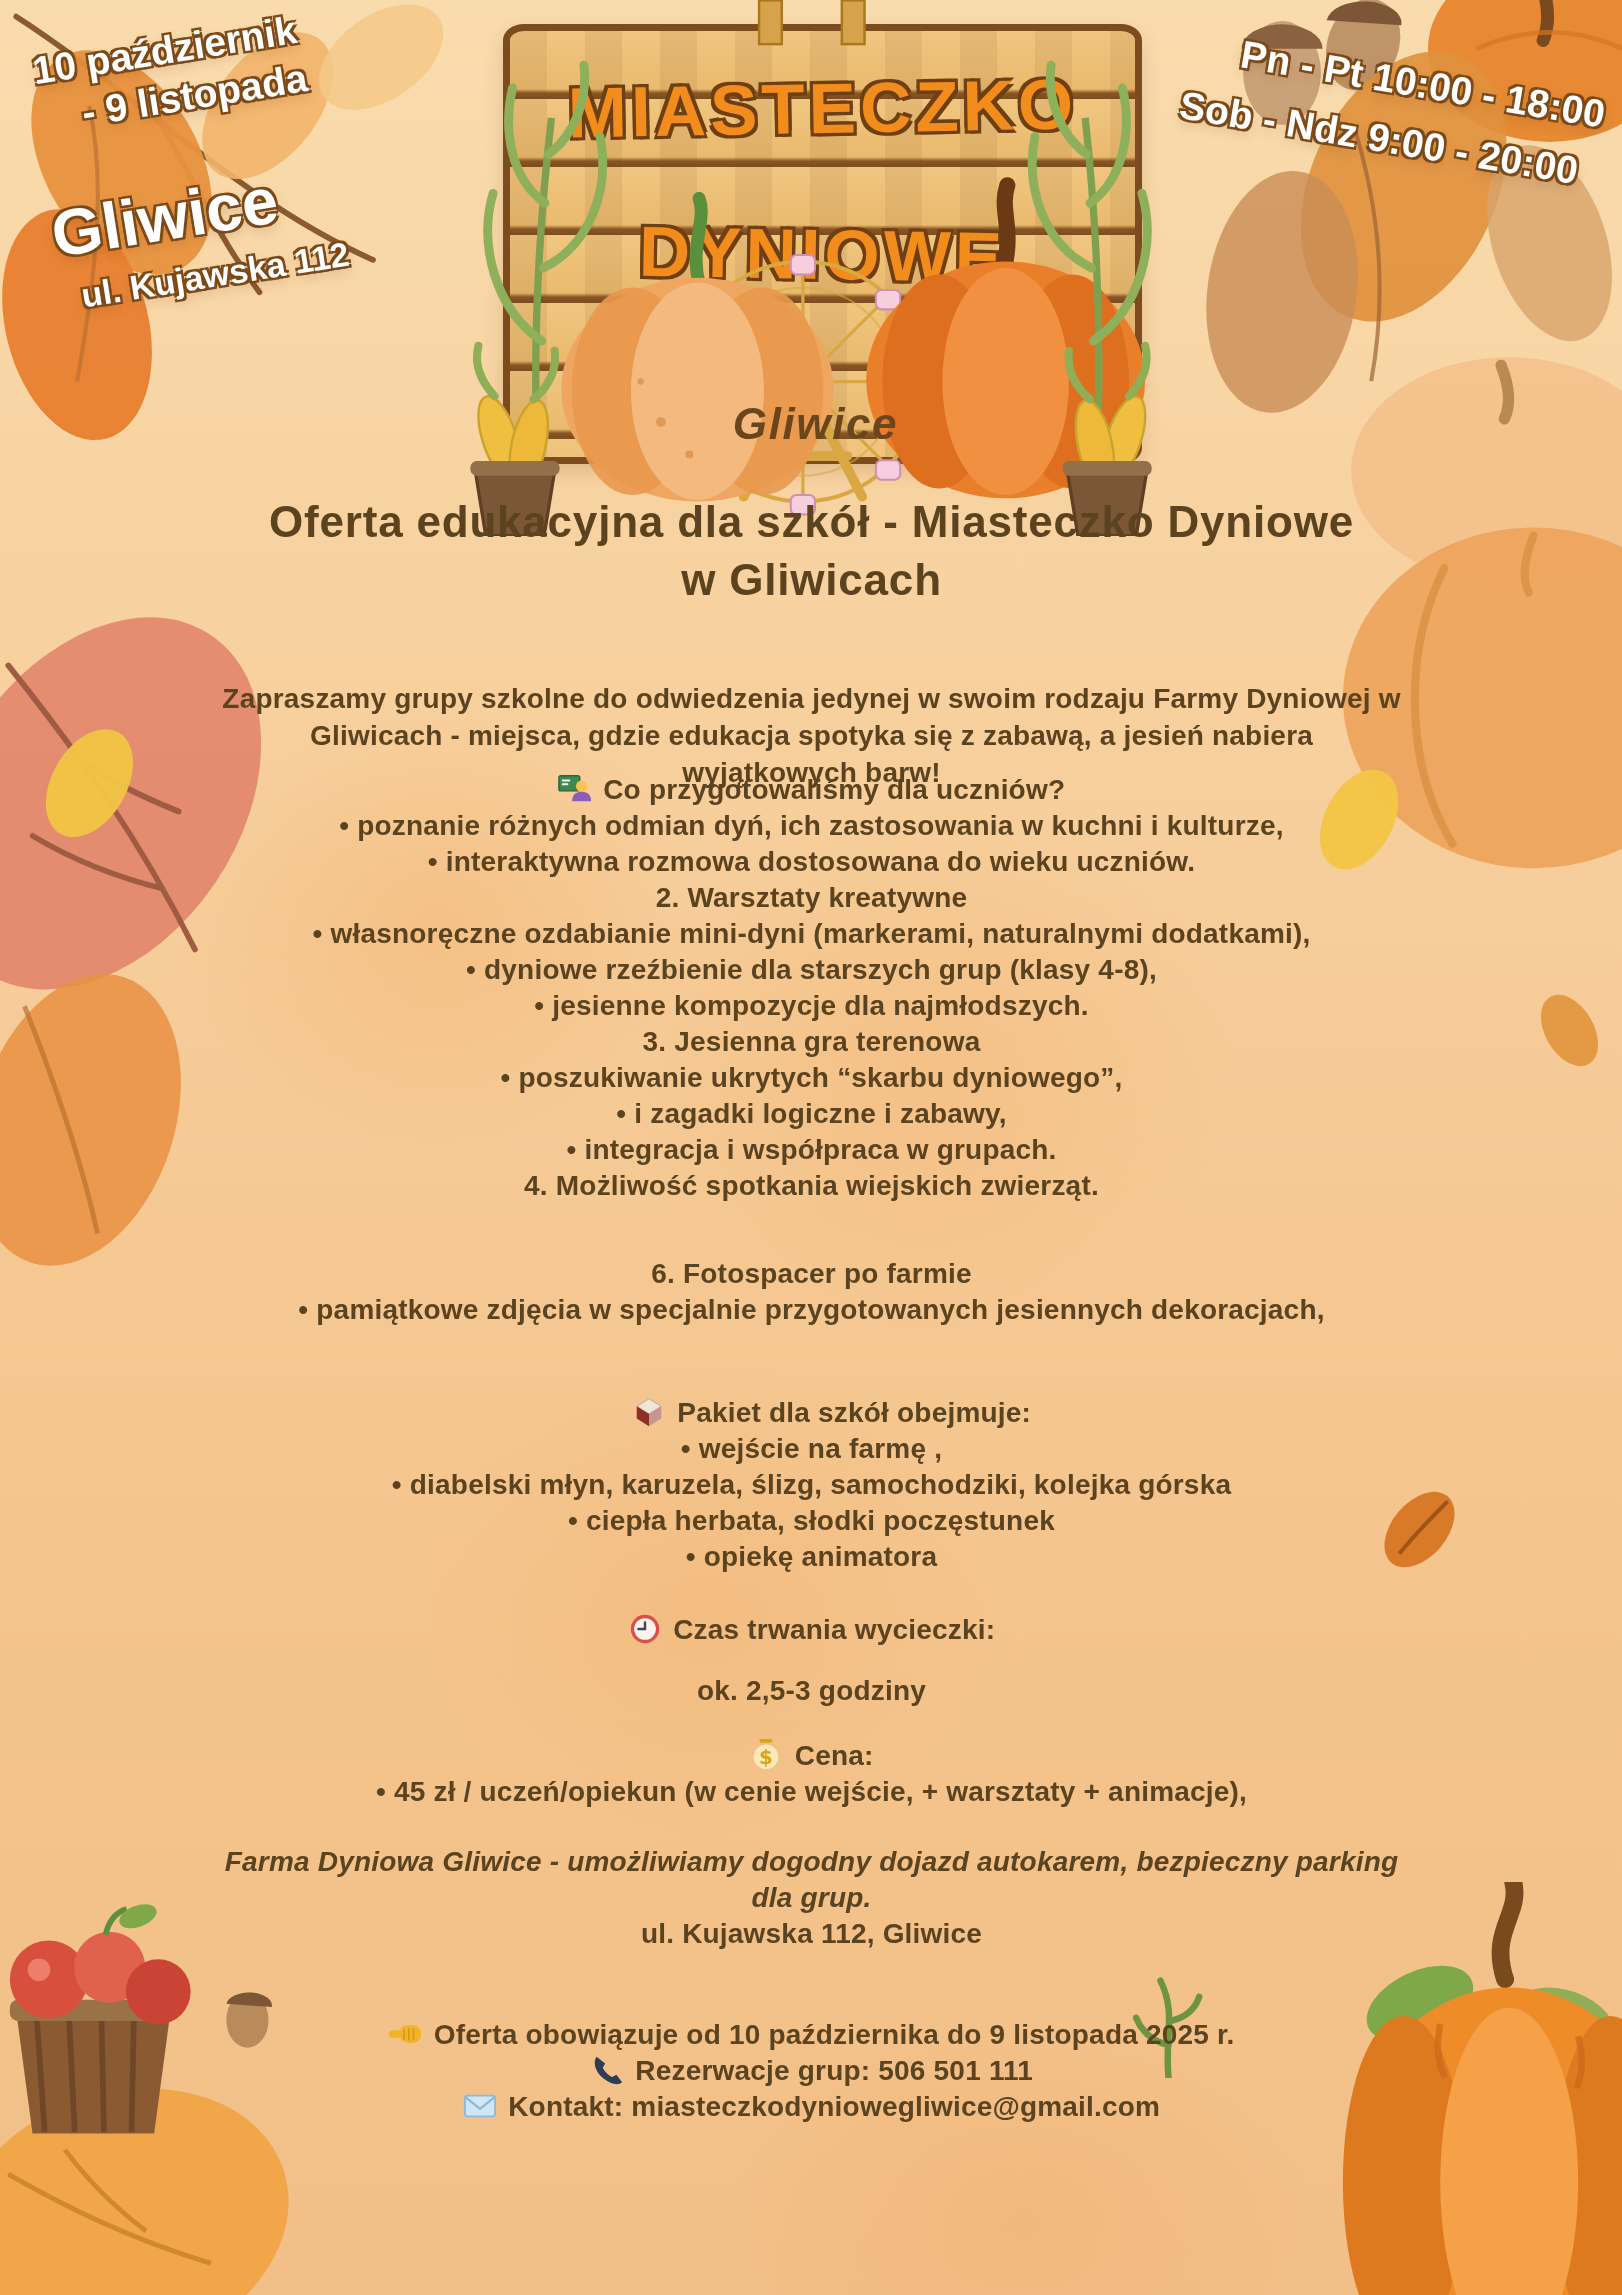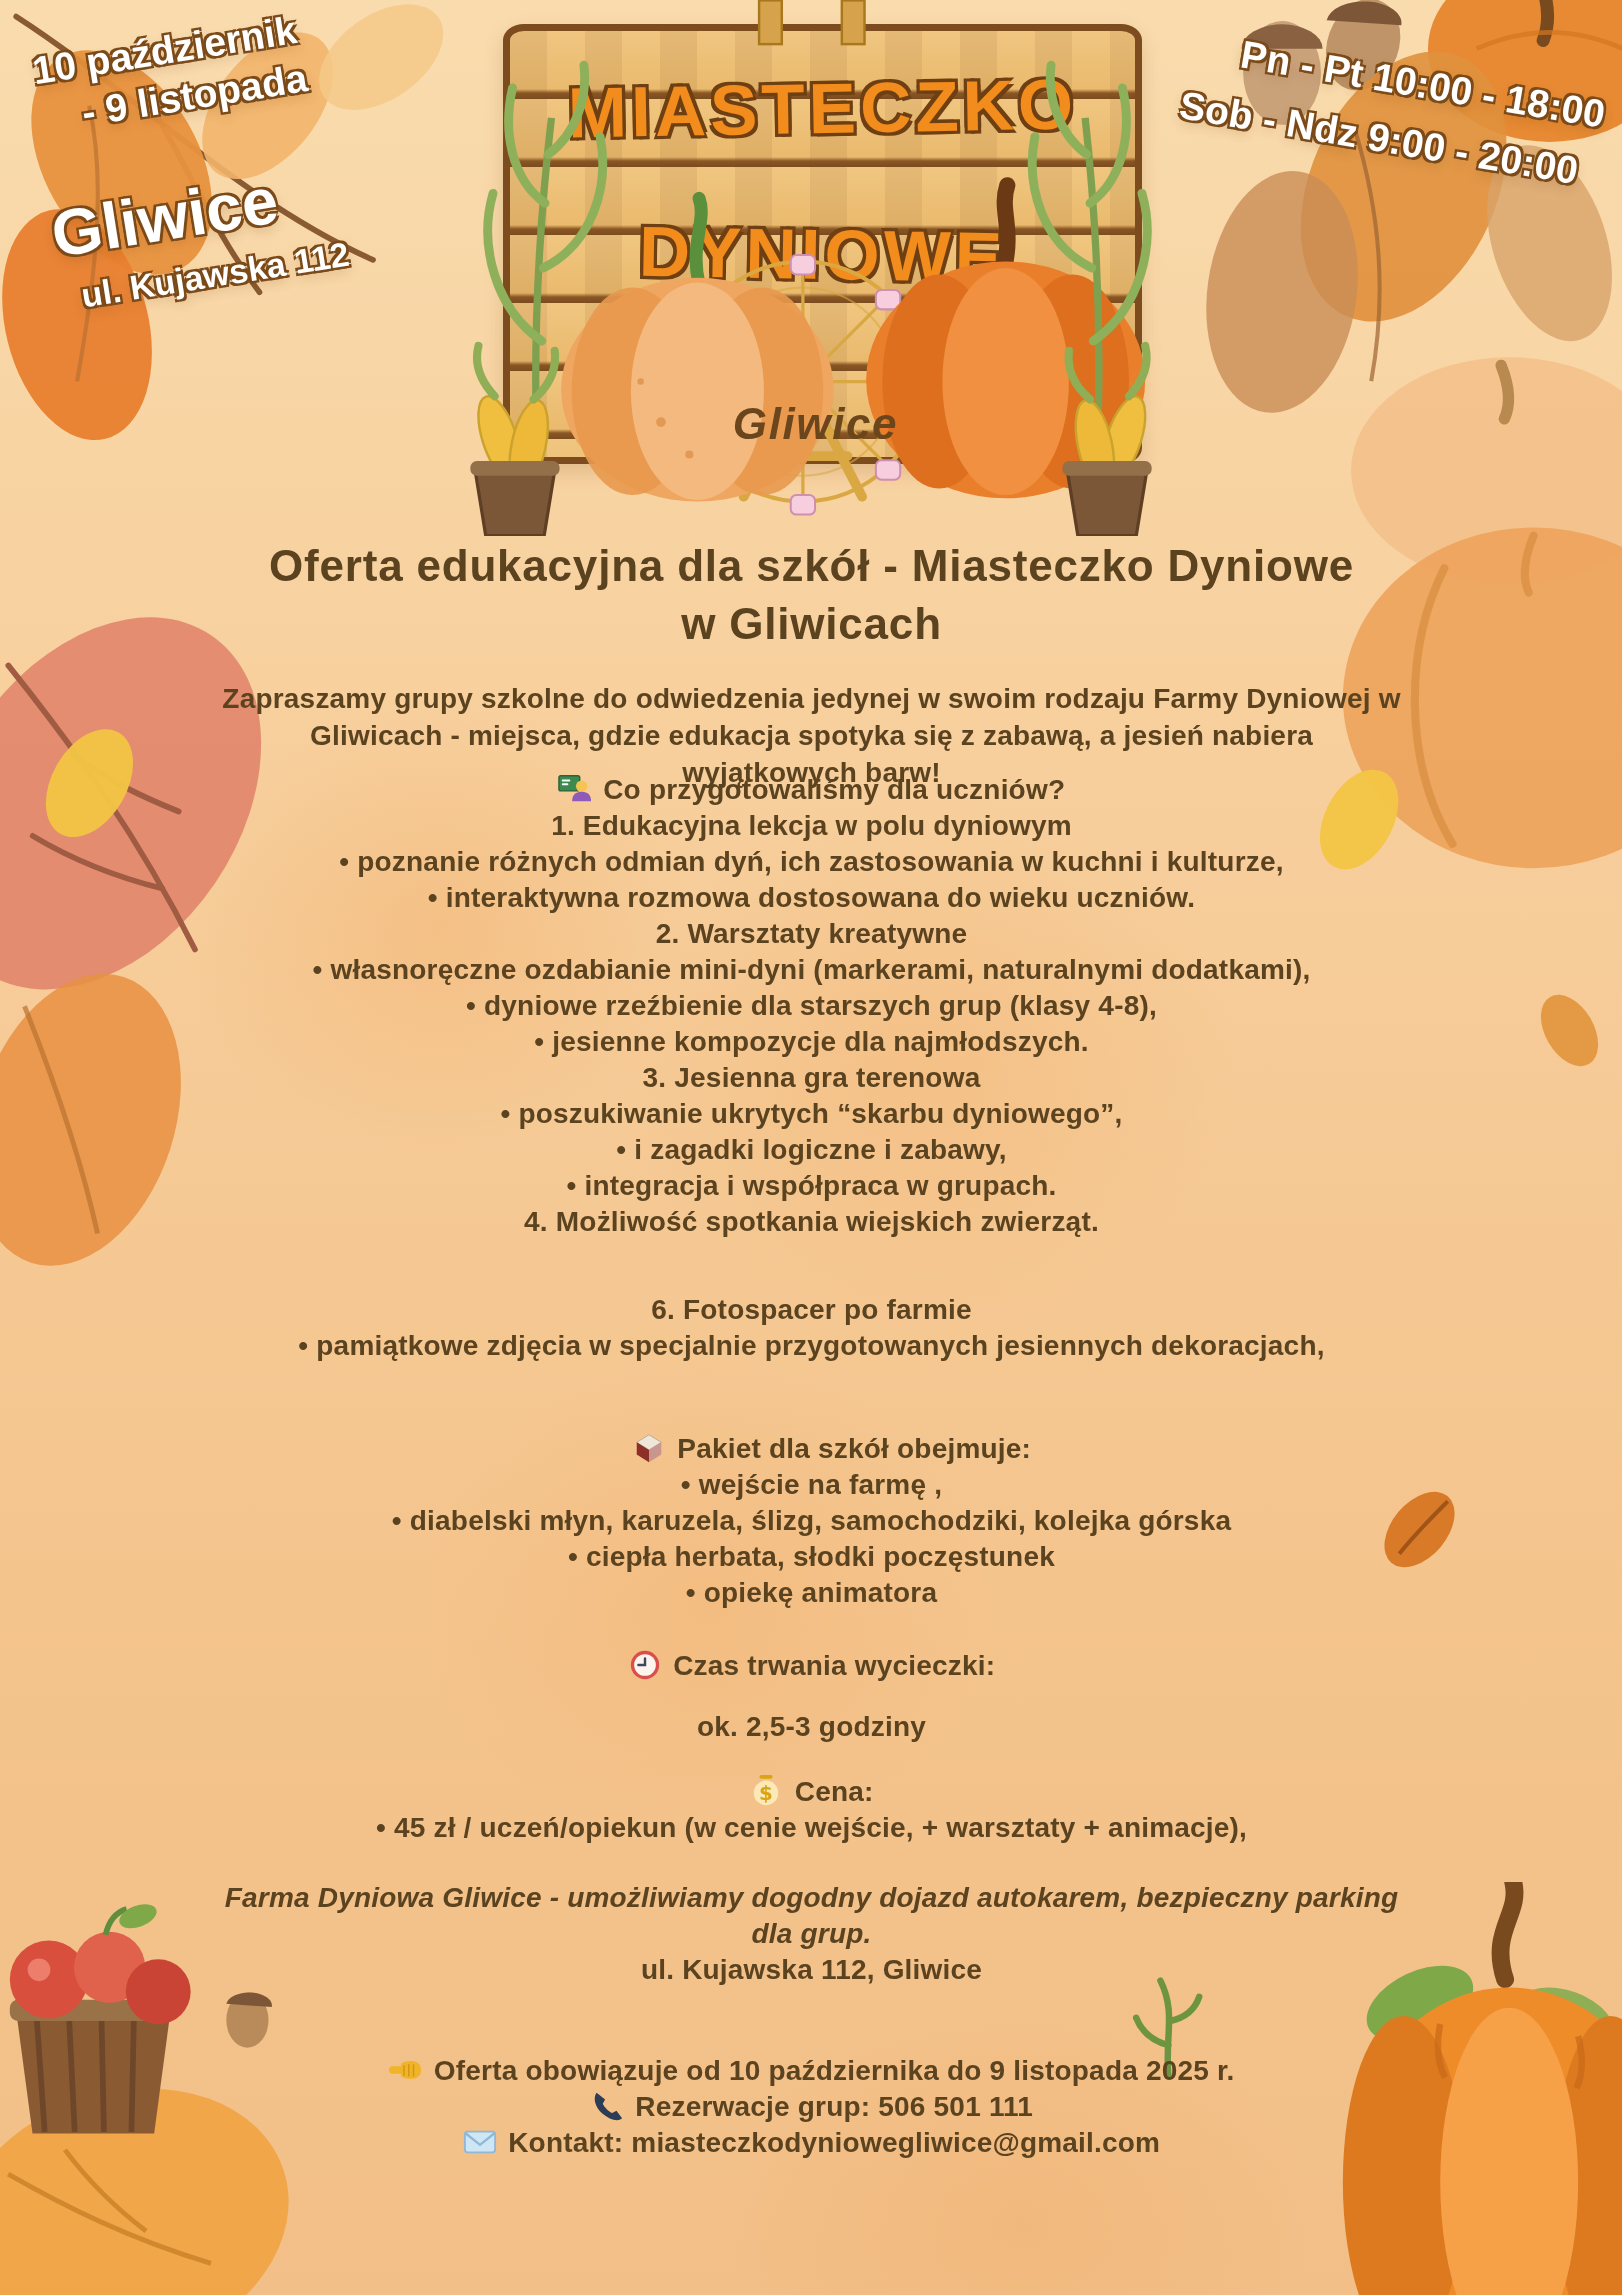--- a/index.html
+++ b/index.html
@@ -31,21 +31,21 @@
     box-shadow:0 8px 19.5px rgba(120,70,20,.18);
   }
   .sign-line{position:absolute;width:100%;text-align:center;color:#f28c1c;letter-spacing:4px;font-size:71px;
     text-shadow:-3.2px -3.2px 0 #6e3f12,3.2px -3.2px 0 #6e3f12,-3.2px 3.2px 0 #6e3f12,3.2px 3.2px 0 #6e3f12;}
   .sign-line1{top:37px;transform:rotate(-1deg);}
   .sign-line2{top:183px;transform:rotate(1deg);}
   .sign-script{position:absolute;left:503px;top:399px;width:625px;text-align:center;z-index:6;
     font-size:44px;font-style:italic;color:#6b451c;letter-spacing:1.6px;}
   
   .main-title{position:absolute;top:493px;left:0;width:100%;text-align:center;z-index:5;
-    font-size:44px;line-height:58px;letter-spacing:0.8px;margin-top:44px;}
+    font-size:44px;line-height:58px;letter-spacing:0.8px;}
   .intro{position:absolute;top:680px;left:50%;transform:translateX(-50%);width:1185px;z-index:5;
     text-align:center;font-size:28px;line-height:37px;letter-spacing:0.2px;}
   .content{position:absolute;top:772px;left:0;width:100%;z-index:5;text-align:center;}
   .content-line{display:block;min-height:36px;line-height:36px;font-size:28px;letter-spacing:0.2px;}
   .wrap-narrow{max-width:1217px;margin-left:auto;margin-right:auto;font-style:italic;}
   .line-icon{display:inline-block;width:34px;height:34px;vertical-align:-7.3px;margin-right:11.4px;}
   .line-icon svg{width:100%;height:100%;}
   .deco{position:absolute;pointer-events:none;}
 </style>
 </head>
@@ -212,21 +212,20 @@
 
   <div class="intro">Zapraszamy grupy szkolne do odwiedzenia jedynej w swoim rodzaju Farmy Dyniowej w Gliwicach - miejsca, gdzie edukacja spotyka się z zabawą, a jesień nabiera wyjątkowych barw!</div>
 
   <div class="content">
       <div class="content-line"><span class="line-icon"><svg viewBox="0 0 36 36">
             <rect x="1" y="4" width="22" height="16" rx="2" fill="#3d8a4e" stroke="#2c6338" stroke-width="1.5"></rect>
             <path d="M5 9h7M5 13h5" stroke="#fff" stroke-width="2" stroke-linecap="round"></path>
             <circle cx="25" cy="15" r="6" fill="#f6c453"></circle>
             <path d="M25 21c-7 0-10 4-10 10h20c0-6-3-10-10-10z" fill="#8e5bb8"></path>
           </svg></span><span>Co przygotowaliśmy dla uczniów?</span></div>
-      <div class="content-line"><span>1. Edukacyjna lekcja w polu dyniowym</span></div>
       <div class="content-line"><span>• poznanie różnych odmian dyń, ich zastosowania w kuchni i kulturze,</span></div>
       <div class="content-line"><span>• interaktywna rozmowa dostosowana do wieku uczniów.</span></div>
       <div class="content-line"><span>2. Warsztaty kreatywne</span></div>
       <div class="content-line"><span>• własnoręczne ozdabianie mini-dyni (markerami, naturalnymi dodatkami),</span></div>
       <div class="content-line"><span>• dyniowe rzeźbienie dla starszych grup (klasy 4-8),</span></div>
       <div class="content-line"><span>• jesienne kompozycje dla najmłodszych.</span></div>
       <div class="content-line"><span>3. Jesienna gra terenowa</span></div>
       <div class="content-line"><span>• poszukiwanie ukrytych “skarbu dyniowego”,</span></div>
       <div class="content-line"><span>• i zagadki logiczne i zabawy,</span></div>
       <div class="content-line"><span>• integracja i współpraca w grupach.</span></div>

